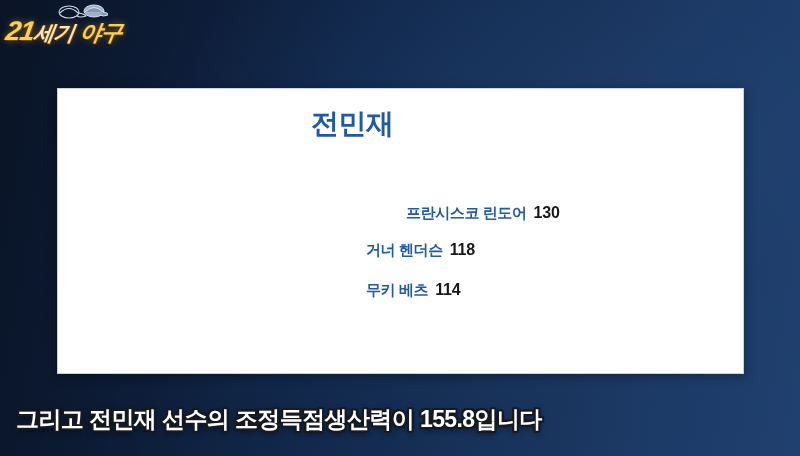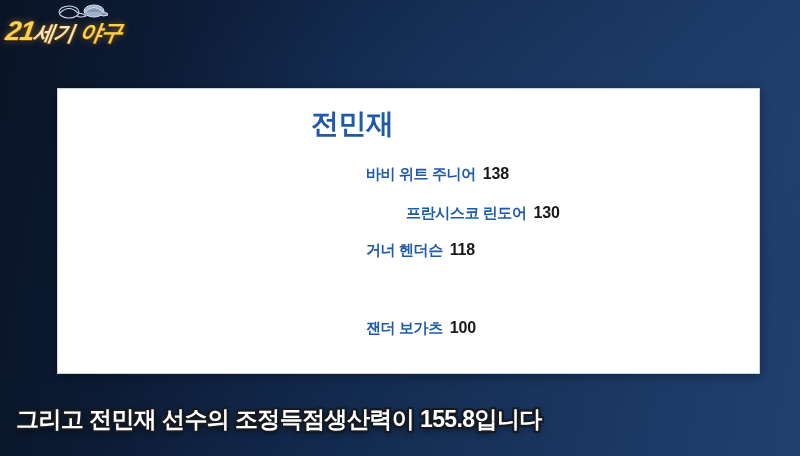--- a/index.html
+++ b/index.html
@@ -100,21 +100,20 @@
     position: absolute;
     left: 57px;
     top: 88px;
     width: 685px;
     height: 284px;
     background: #ffffff;
     border: 1px solid #c8d4e4;
     box-shadow: 0 2px 10px rgba(0,0,0,0.35);
     z-index: 3;
     overflow: hidden;
-    padding-left: 16px;
   }
   .rows {
     position: absolute;
     left: 0;
     top: 0;
     width: 100%;
     height: 100%;
     padding-top: 10px;
     box-sizing: border-box;
   }
@@ -213,39 +212,35 @@
   </div>
 
 
   <div class="panel">
     <div class="rows">
 
       <div class="row row-hero">
         <span class="nm">전민재</span>
       </div>
 
-      <div class="row row-n r0">
-        <span class="nm">바비 위트 주니어</span>
-          <span class="vl">138</span>
-      </div>
 
       <div class="row row-n r1">
         <span class="nm">프란시스코 린도어</span>
           <span class="vl">130</span>
       </div>
 
       <div class="row row-n r2">
         <span class="nm">거너 헨더슨</span>
           <span class="vl">118</span>
       </div>
 
-
-      <div class="row row-n r4">
-        <span class="nm">잰더 보가츠</span>
-          <span class="vl">100</span>
-      </div>
+      <div class="row row-n r3">
+        <span class="nm">무키 베츠</span>
+          <span class="vl">114</span>
+      </div>
+
 
     </div>
   </div>
 
   <div class="subtitle">그리고 전민재 선수의 조정득점생산력이 155.8입니다</div>
 
 </div>
 
 </body></html>

